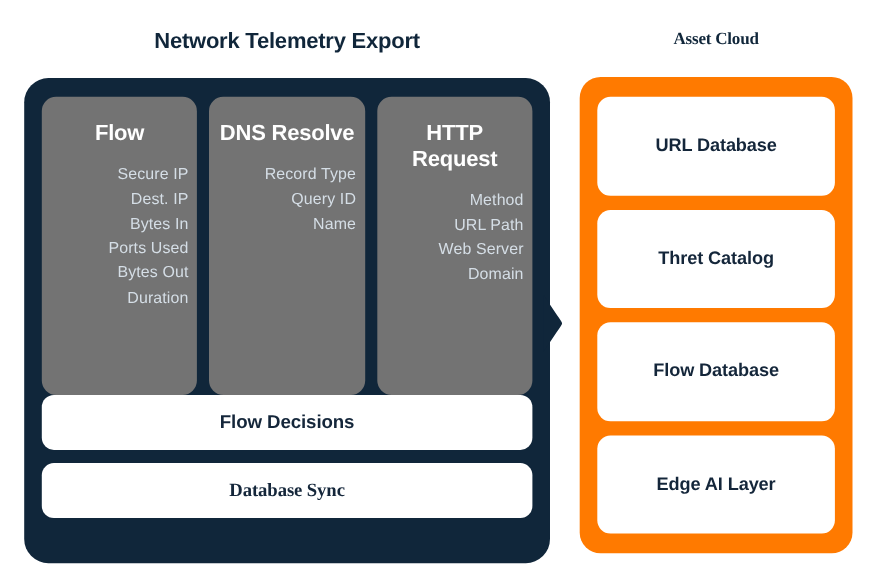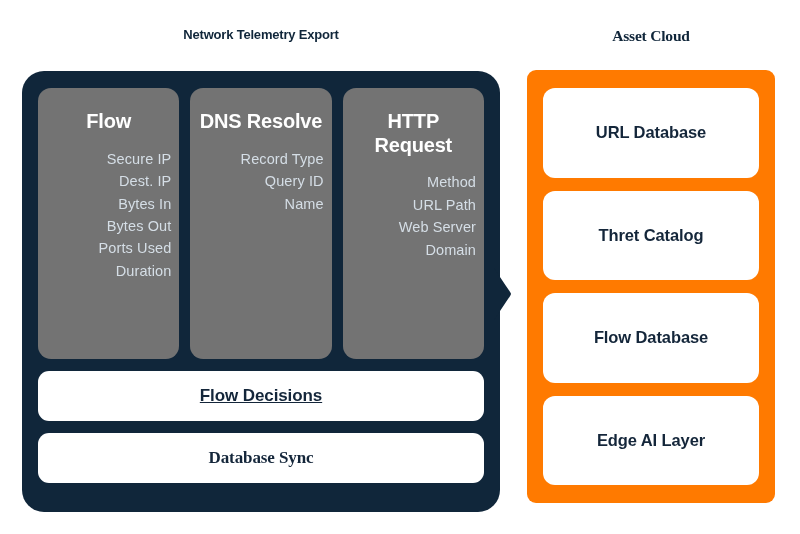--- a/index.html
+++ b/index.html
@@ -28,21 +28,21 @@
     color: #10263A;
     letter-spacing: -0.2px;
     text-align: center;
     white-space: nowrap;
     user-select: none;
   }
   #title-left {
     left: 22px;
     width: 478px;
     top: 27px;
-    font-size: 13px;
+    font-size: 20px;
   }
   #title-right {
     left: 527px;
     width: 248px;
     top: 27px;
     font-size: 15.5px;
     font-family: Liberation Serif, serif;
   }
 
   
@@ -122,32 +122,32 @@
     height: 50px;
     display: flex;
     align-items: center;
     justify-content: center;
     color: #14263A;
     font-size: 17px;
     font-weight: 700;
     letter-spacing: -0.1px;
     flex: none;
   }
-  #bar-flow-decisions { margin-top: 12px; text-decoration: underline; }
+  #bar-flow-decisions { margin-top: 0; }
   #bar-database-sync  { margin-top: 12px; font-family: Liberation Serif, serif; }
 
   
   #panel-right {
     position: absolute;
     left: 527px;
     top: 70px;
     width: 248px;
     height: 433px;
     background: #FF7A00;
-    border-radius: 9px;
+    border-radius: 19px;
     box-sizing: border-box;
     padding: 18px 16px;
     display: flex;
     flex-direction: column;
     gap: 13px;
   }
 
   .asset-card {
     background: #ffffff;
     border-radius: 12px;
@@ -174,22 +174,22 @@
   <div id="panel-left">
 
     <div class="columns-row">
 
       <div class="column-card">
         <div class="column-heading">Flow</div>
         <ul class="column-items">
           <li>Secure IP</li>
           <li>Dest. IP</li>
           <li>Bytes In</li>
+          <li>Ports Used</li>
           <li>Bytes Out</li>
-          <li>Ports Used</li>
           <li>Duration</li>
         </ul>
       </div>
 
       <div class="column-card">
         <div class="column-heading">DNS Resolve</div>
         <ul class="column-items">
           <li>Record Type</li>
           <li>Query ID</li>
           <li>Name</li>

